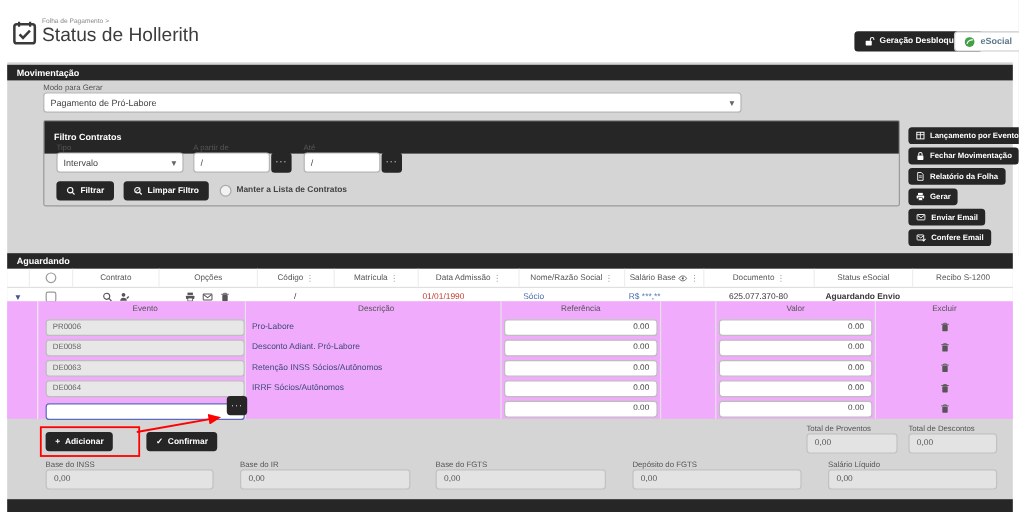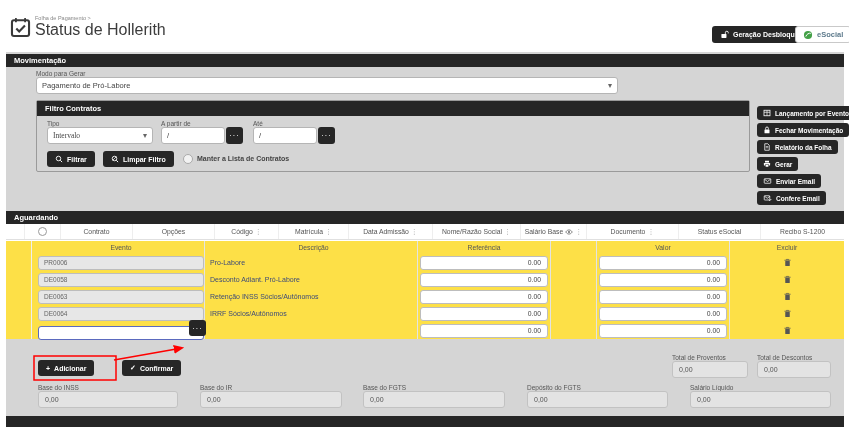--- a/index.html
+++ b/index.html
@@ -18,21 +18,21 @@
   .stackbtn { background:#262626; color:#fff; border:none; border-radius:3px; font-size:6.5px; font-weight:bold; display:flex; align-items:center; gap:4px; padding:0 6px; height:14px; margin-bottom:3px; cursor:pointer; white-space:nowrap; font-family:"Liberation Sans",sans-serif; }
   .table { position:absolute; left:6px; top:224px; width:838px; background:#fff; }
   .trow { display:flex; align-items:center; }
   .thead { height:16px; border-bottom:1px solid #e0e0e0; }
   .thead .cell { font-size:6.8px; color:#555; display:flex; align-items:center; justify-content:center; gap:2px; height:100%; border-left:1px solid #eee; }
   .tdata { height:15px; border-bottom:1px solid #eee; }
   .tdata .cell { font-size:7px; color:#333; display:flex; align-items:center; justify-content:center; gap:5px; height:100%; }
   .sort { color:#999; font-size:7px; }
   .c0{width:18px;} .c1{width:36px;} .c2{width:72px;} .c3{width:82px;} .c4{width:64px;} .c5{width:70px;} .c6{width:84px;} .c7{width:88px;} .c8{width:66px;} .c9{width:92px;} .c10{width:82px;} .c11{width:84px;}
   .left { justify-content:flex-start !important; padding-left:4px; }
-  .detail { position:absolute; left:6px; top:241px; width:838px; background:#fde047; }
+  .detail { position:absolute; left:6px; top:251px; width:838px; background:#f0abfc; }
   .drow { display:flex; align-items:center; height:17px; }
   .dhead { height:13px; }
   .dhead .dcell { font-size:6.8px; color:#555; display:flex; align-items:center; justify-content:center; height:100%; }
   .dcell { height:100%; display:flex; align-items:center; }
   .dgut { width:26px; border-right:1px solid #eee; }
   .devt { width:172px; padding-left:6px; }
   .ddesc { flex:1; border-left:1px solid #e3e3e3; padding-left:5px; font-size:7px; color:#3c4a78; }
   .dref { width:133px; border-left:1px solid #e3e3e3; padding:0 2px; }
   .dspc { width:46px; border-left:1px solid #e3e3e3; }
   .dval { width:133px; border-left:1px solid #e3e3e3; padding:0 2px; }
@@ -88,25 +88,25 @@
   <span>Movimentação</span>
 </div>
 
 <div class="tinylabel abs" style="left:36px; top:70px;">Modo para Gerar</div>
 <div class="sel abs" style="left:36px; top:77px; width:582px;justify-content:space-between;">
   <span style="font-size:7.5px; color:#444;">Pagamento de Pró-Labore</span>
   <span class="caret">▾</span>
 </div>
 
 <div class="abs" style="left:36px; top:100px; width:714px; height:72px; border:1px solid #9a9a9a; border-radius:2px;">
-  <div class="darkbar" style="height:15px;">
+  <div class="darkbar" style="height:27px;">
     <span>Filtro Contratos</span>
   </div>
   <div class="tinylabel abs" style="left:10px; top:19px;">Tipo</div>
-  <div class="sel abs" style="left:10px; top:26px; width:106px;font-family:Liberation Serif, serif;">
+  <div class="sel abs" style="left:10px; top:26px; width:106px;">
     <span style="font-size:7.5px; color:#444;">Intervalo</span>
     <span class="caret">▾</span>
   </div>
   <div class="tinylabel abs" style="left:124px; top:19px;">A partir de</div>
   <input class="inp abs" style="left: 124px; top: 26px; width: 64px;" value="/">
   <button class="mini-dark abs" style="left:189px; top:26px;">···</button>
   <div class="tinylabel abs" style="left:216px; top:19px;">Até</div>
   <input class="inp abs" style="left: 216px; top: 26px; width: 64px;" value="/">
   <button class="mini-dark abs" style="left:281px; top:26px;">···</button>
 

